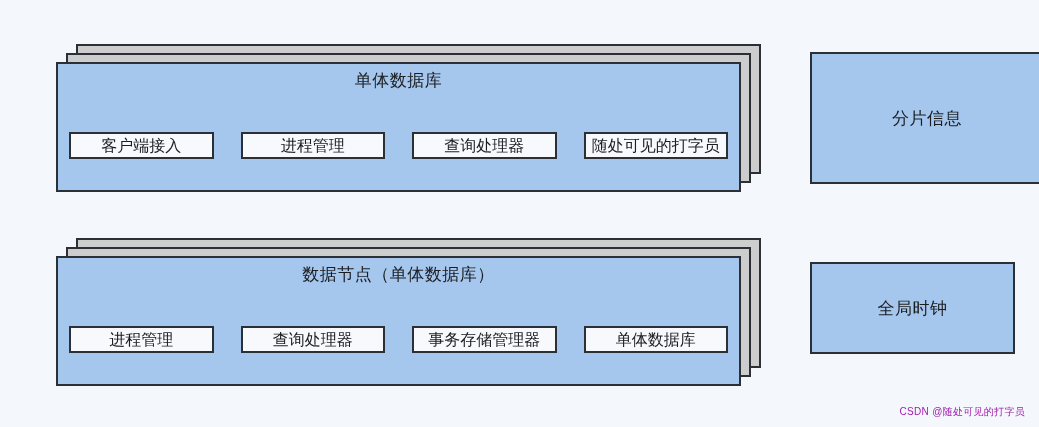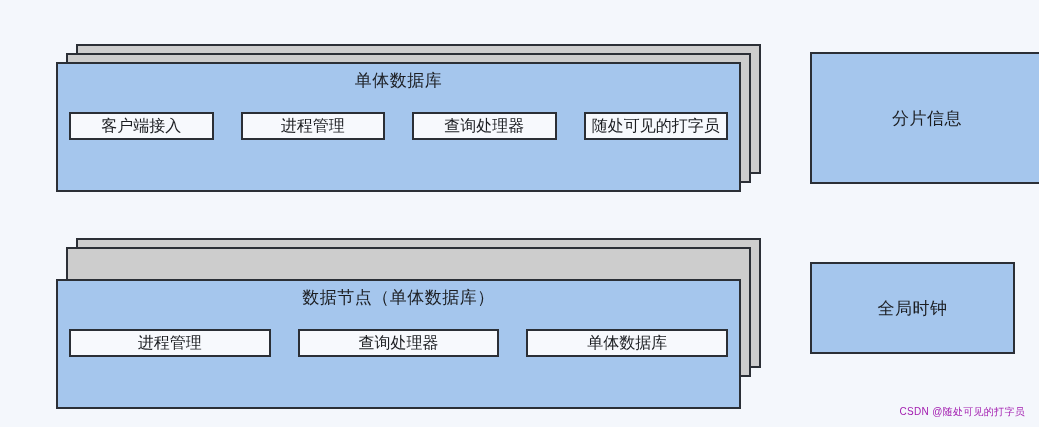--- a/index.html
+++ b/index.html
@@ -52,21 +52,21 @@
     line-height: 1;
     padding-top: 8px;
     padding-bottom: 7px;
     letter-spacing: 0.5px;
     white-space: nowrap;
   }
 
   .component-row {
     flex: 1;
     display: flex;
-    align-items: flex-start;
+    align-items: center;
     padding: 16px 11px 11px 11px;
     gap: 27px;
     box-sizing: border-box;
   }
 
   .component-box {
     flex: 1 1 0;
     background: #f7f9fd;
     border: 2px solid #2b2f36;
     box-sizing: border-box;
@@ -121,25 +121,26 @@
         <div class="component-box">进程管理</div>
         <div class="component-box">查询处理器</div>
         <div class="component-box">随处可见的打字员</div>
       </div>
     </div>
   </div>
 
   <div class="node-stack" style="left:56px; top:238px; width:705px; height:148px;">
     <div class="stack-layer back" style="width:685px; height:130px;"></div>
     <div class="stack-layer mid" style="width:685px; height:130px;"></div>
-    <div class="stack-front" style="width:685px; height:130px;margin-top:23px;">
+    <div class="stack-front" style="width:685px; height:130px;">
       <div class="stack-title">数据节点（单体数据库）</div>
       <div class="component-row">
         <div class="component-box">进程管理</div>
         <div class="component-box">查询处理器</div>
+        <div class="component-box">事务存储管理器</div>
         <div class="component-box">单体数据库</div>
       </div>
     </div>
   </div>
 
   <div class="side-box" style="left:810px; top:52px; width:234px; height:132px;">分片信息</div>
 
   <div class="side-box" style="left:810px; top:262px; width:205px; height:92px;">全局时钟</div>
 
   <div class="watermark">CSDN @随处可见的打字员</div>

